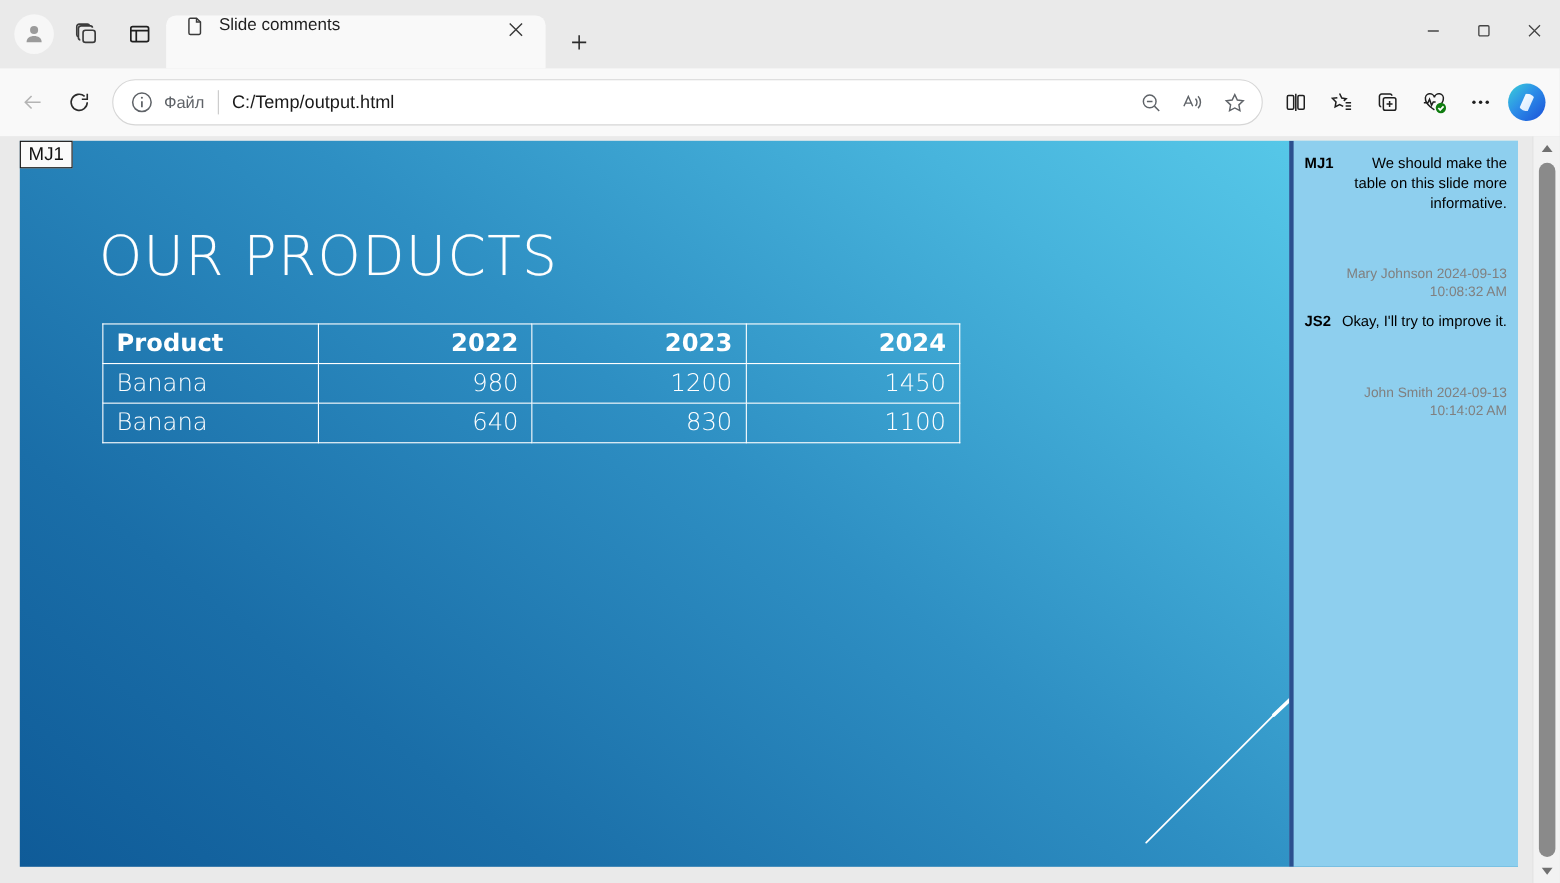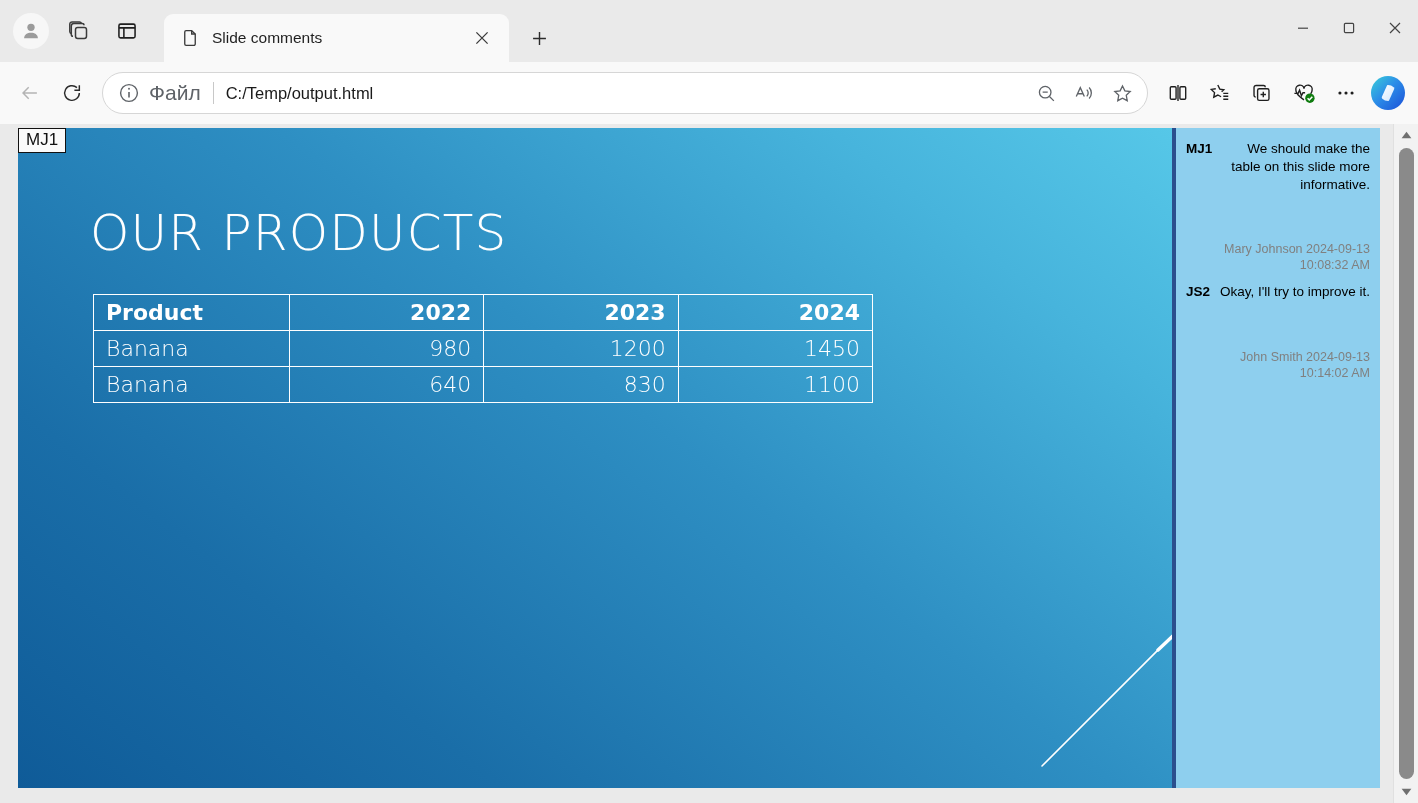--- a/index.html
+++ b/index.html
@@ -20,23 +20,23 @@
   .chrome-btn {
     width:42px; height:42px; display:flex; align-items:center; justify-content:center;
     border-radius:6px; cursor:pointer;
   }
   .avatar-circle {
     width:36px; height:36px; border-radius:50%; background:#f7f7f7;
     display:flex; align-items:center; justify-content:center;
   }
 
   .tab {
-    height:48px; width:345px; margin-left:16px;
+    height:48px; width:345px; margin-left:3px;
     background:#f9f9f9; border-radius:9px 9px 0 0;
-    display:flex; align-items:center; padding:0 14px 0 16px;
+    display:flex; align-items:flex-start; padding:0 14px 0 16px;
     position:relative; cursor:pointer;
   }
   .tab-favicon { width:20px; height:20px; flex:0 0 20px; margin-right:12px; }
   .tab-title {
     flex:1; font-size:15.5px; color:#1f1f1f; white-space:nowrap;
     overflow:hidden; text-overflow:ellipsis;
   }
   .tab-close {
     width:26px; height:26px; border-radius:4px; display:flex;
     align-items:center; justify-content:center; cursor:pointer;
@@ -62,21 +62,21 @@
     width:40px; height:40px; border-radius:50%; display:flex;
     align-items:center; justify-content:center; cursor:pointer; flex:0 0 40px;
   }
 
   .omnibox {
     flex:1; height:42px; margin:0 8px; background:#fff;
     border:1px solid #d6d6d6; border-radius:21px;
     display:flex; align-items:center; padding:0 6px 0 14px;
   }
   .omni-info { width:24px; height:24px; flex:0 0 24px; margin-right:8px; }
-  .omni-scheme { font-size:21px; color:#5f6368; white-space:nowrap; }
+  .omni-scheme { font-size:15px; color:#5f6368; white-space:nowrap; }
   .omni-sep { width:1px; height:22px; background:#c8c8c8; margin:0 12px; }
   .omni-url { flex:1; font-size:16.5px; color:#1a1a1a; white-space:nowrap; overflow:hidden; }
   .omni-btn {
     width:38px; height:38px; border-radius:50%; display:flex;
     align-items:center; justify-content:center; cursor:pointer; flex:0 0 38px;
   }
 
   .toolbar-right { display:flex; align-items:center; gap:2px; }
   .tb-btn {
     width:40px; height:40px; border-radius:6px; display:flex;

